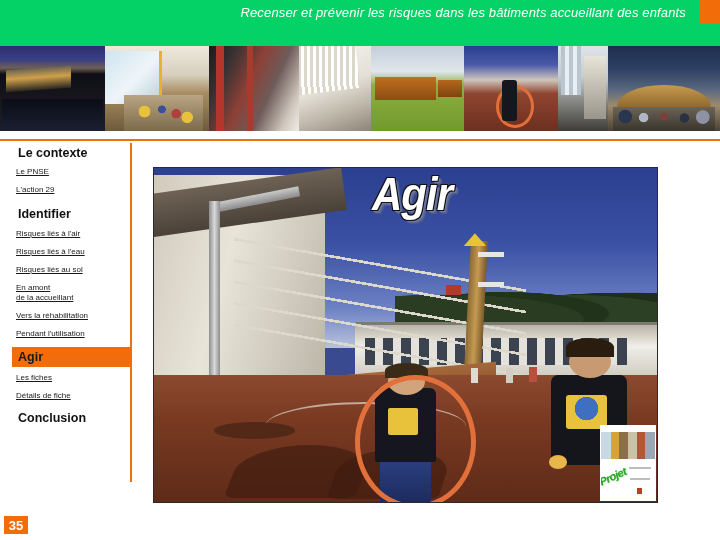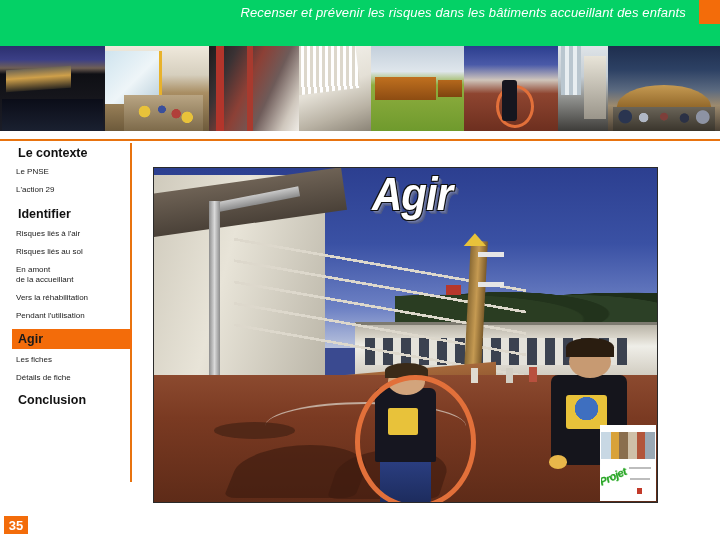--- a/index.html
+++ b/index.html
@@ -119,21 +119,21 @@
   .nav-head{
     font-size:12.5px;font-weight:bold;color:#111111;
     padding:3px 0 3px 6px;line-height:1.15;
   }
   .nav-head.active{
     background:#f36c0a;color:#1a1a1a;
     width:120px;box-sizing:border-box;
   }
   .nav-sub{
     font-size:8px;color:#1a1a1a;
-    padding:4px 0 4px 4px;line-height:1.25;
+    padding:4px 0 4px 4px;line-height:1.25;text-decoration:underline;
   }
 
   
   #photo-frame{
     position:absolute;left:153px;top:167px;width:505px;height:336px;
     border:1px solid #2a2a2a;
     box-sizing:border-box;
     overflow:hidden;
     background:#3a4a90;
   }
@@ -285,20 +285,21 @@
 <div id="strip-rule"></div>
 
 <div id="sidebar">
 
   <div class="nav-head">Le contexte</div>
   <div class="nav-sub">Le PNSE</div>
   <div class="nav-sub">L'action 29</div>
 
   <div class="nav-head" style="margin-top:5px">Identifier</div>
   <div class="nav-sub">Risques liés à l'air</div>
+  <div class="nav-sub">Risques liés à l'eau</div>
   <div class="nav-sub">Risques liés au sol</div>
 
   <div class="nav-sub" style="white-space:pre-line">En amont
 de la accueillant</div>
   <div class="nav-sub">Vers la réhabilitation</div>
   <div class="nav-sub">Pendant l'utilisation</div>
 
   <div class="nav-head active" style="margin-top:4px">Agir</div>
   <div class="nav-sub" style="margin-top:2px">Les fiches</div>
   <div class="nav-sub">Détails de fiche</div>

